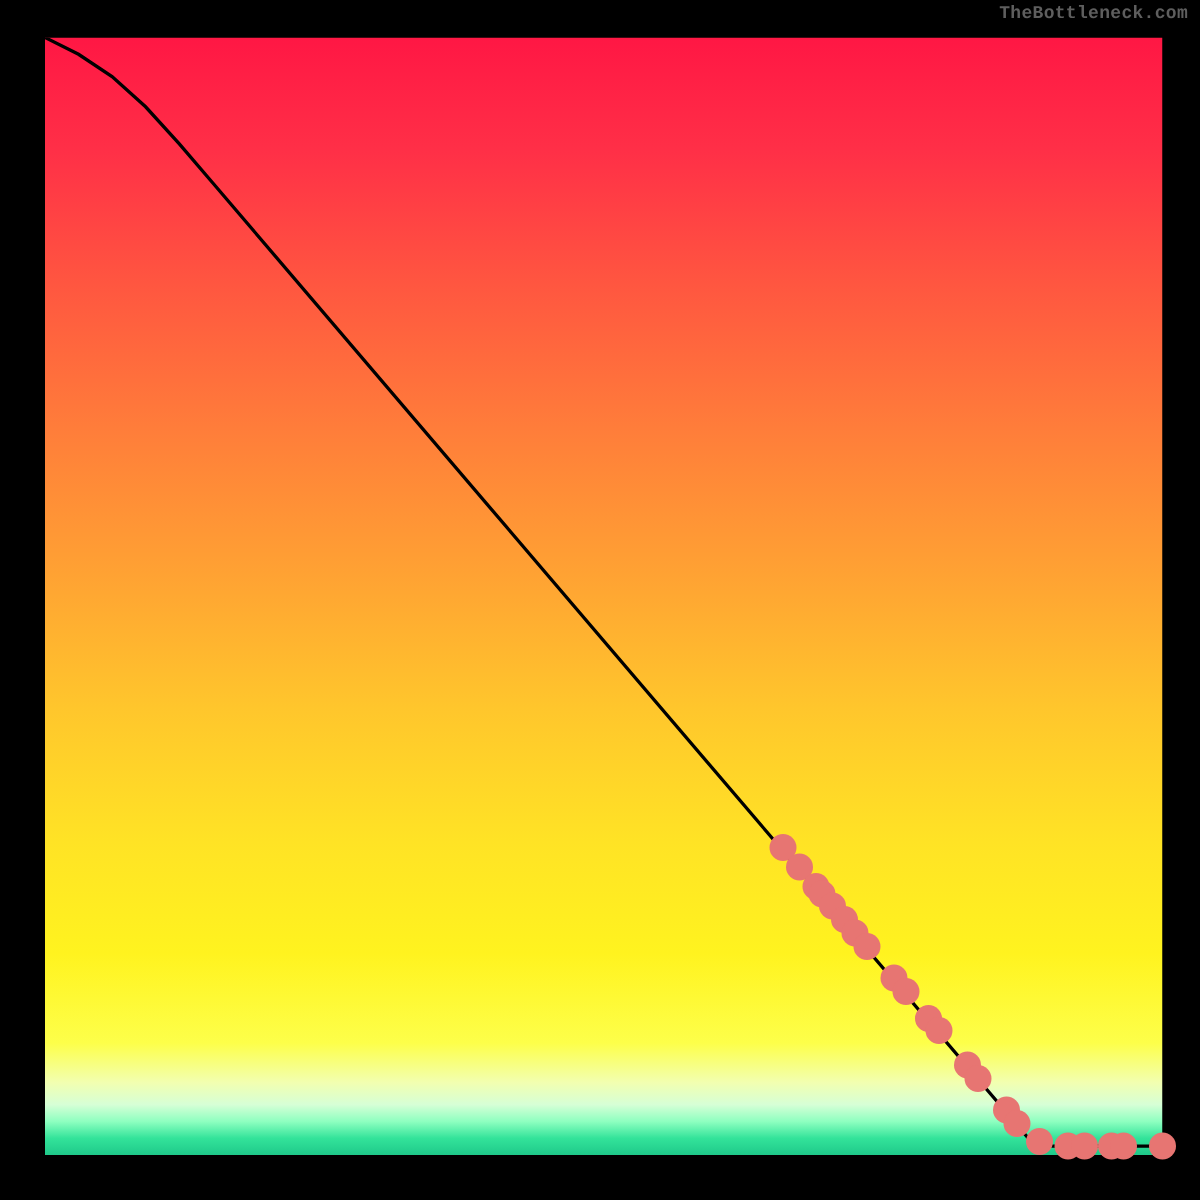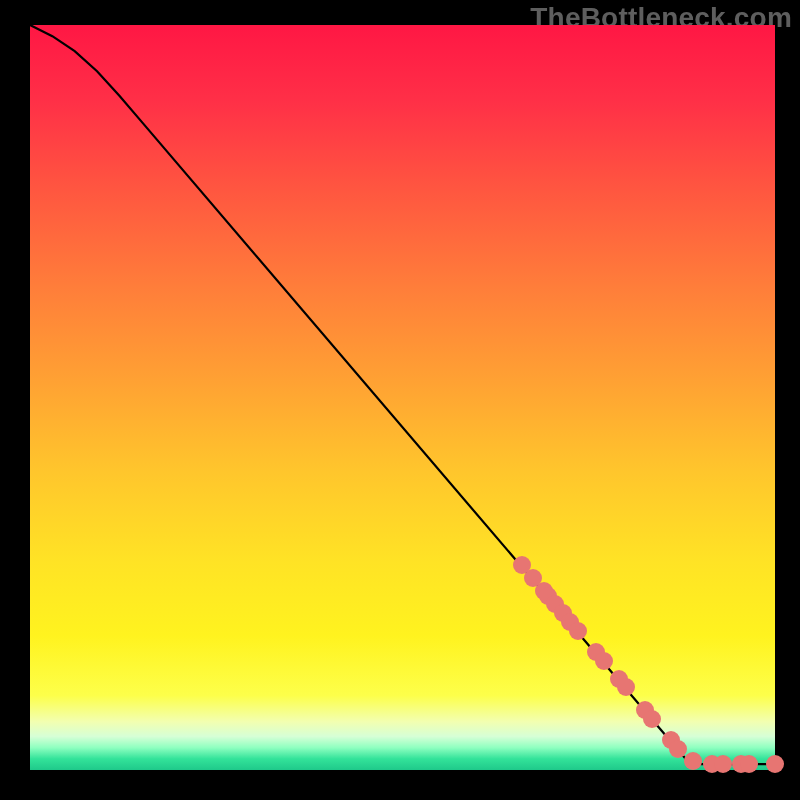--- a/index.html
+++ b/index.html
@@ -14,24 +14,25 @@
   .stage {
     position: relative;
     width: 800px;
     height: 800px;
     background: #000;
   }
   .source-label {
     position: absolute;
     top: 2px;
     right: 8px;
-    font-size: 28px;
+    font-size: 12px;
     font-weight: 600;
     color: #5e5e5e;
     letter-spacing: 0.2px;
+    font-family: Liberation Mono, monospace;
   }
   .plot-area {
     position: absolute;
     left: 30px;
     top: 25px;
     width: 745px;
     height: 745px;
   }
   .gradient {
     position: absolute;

